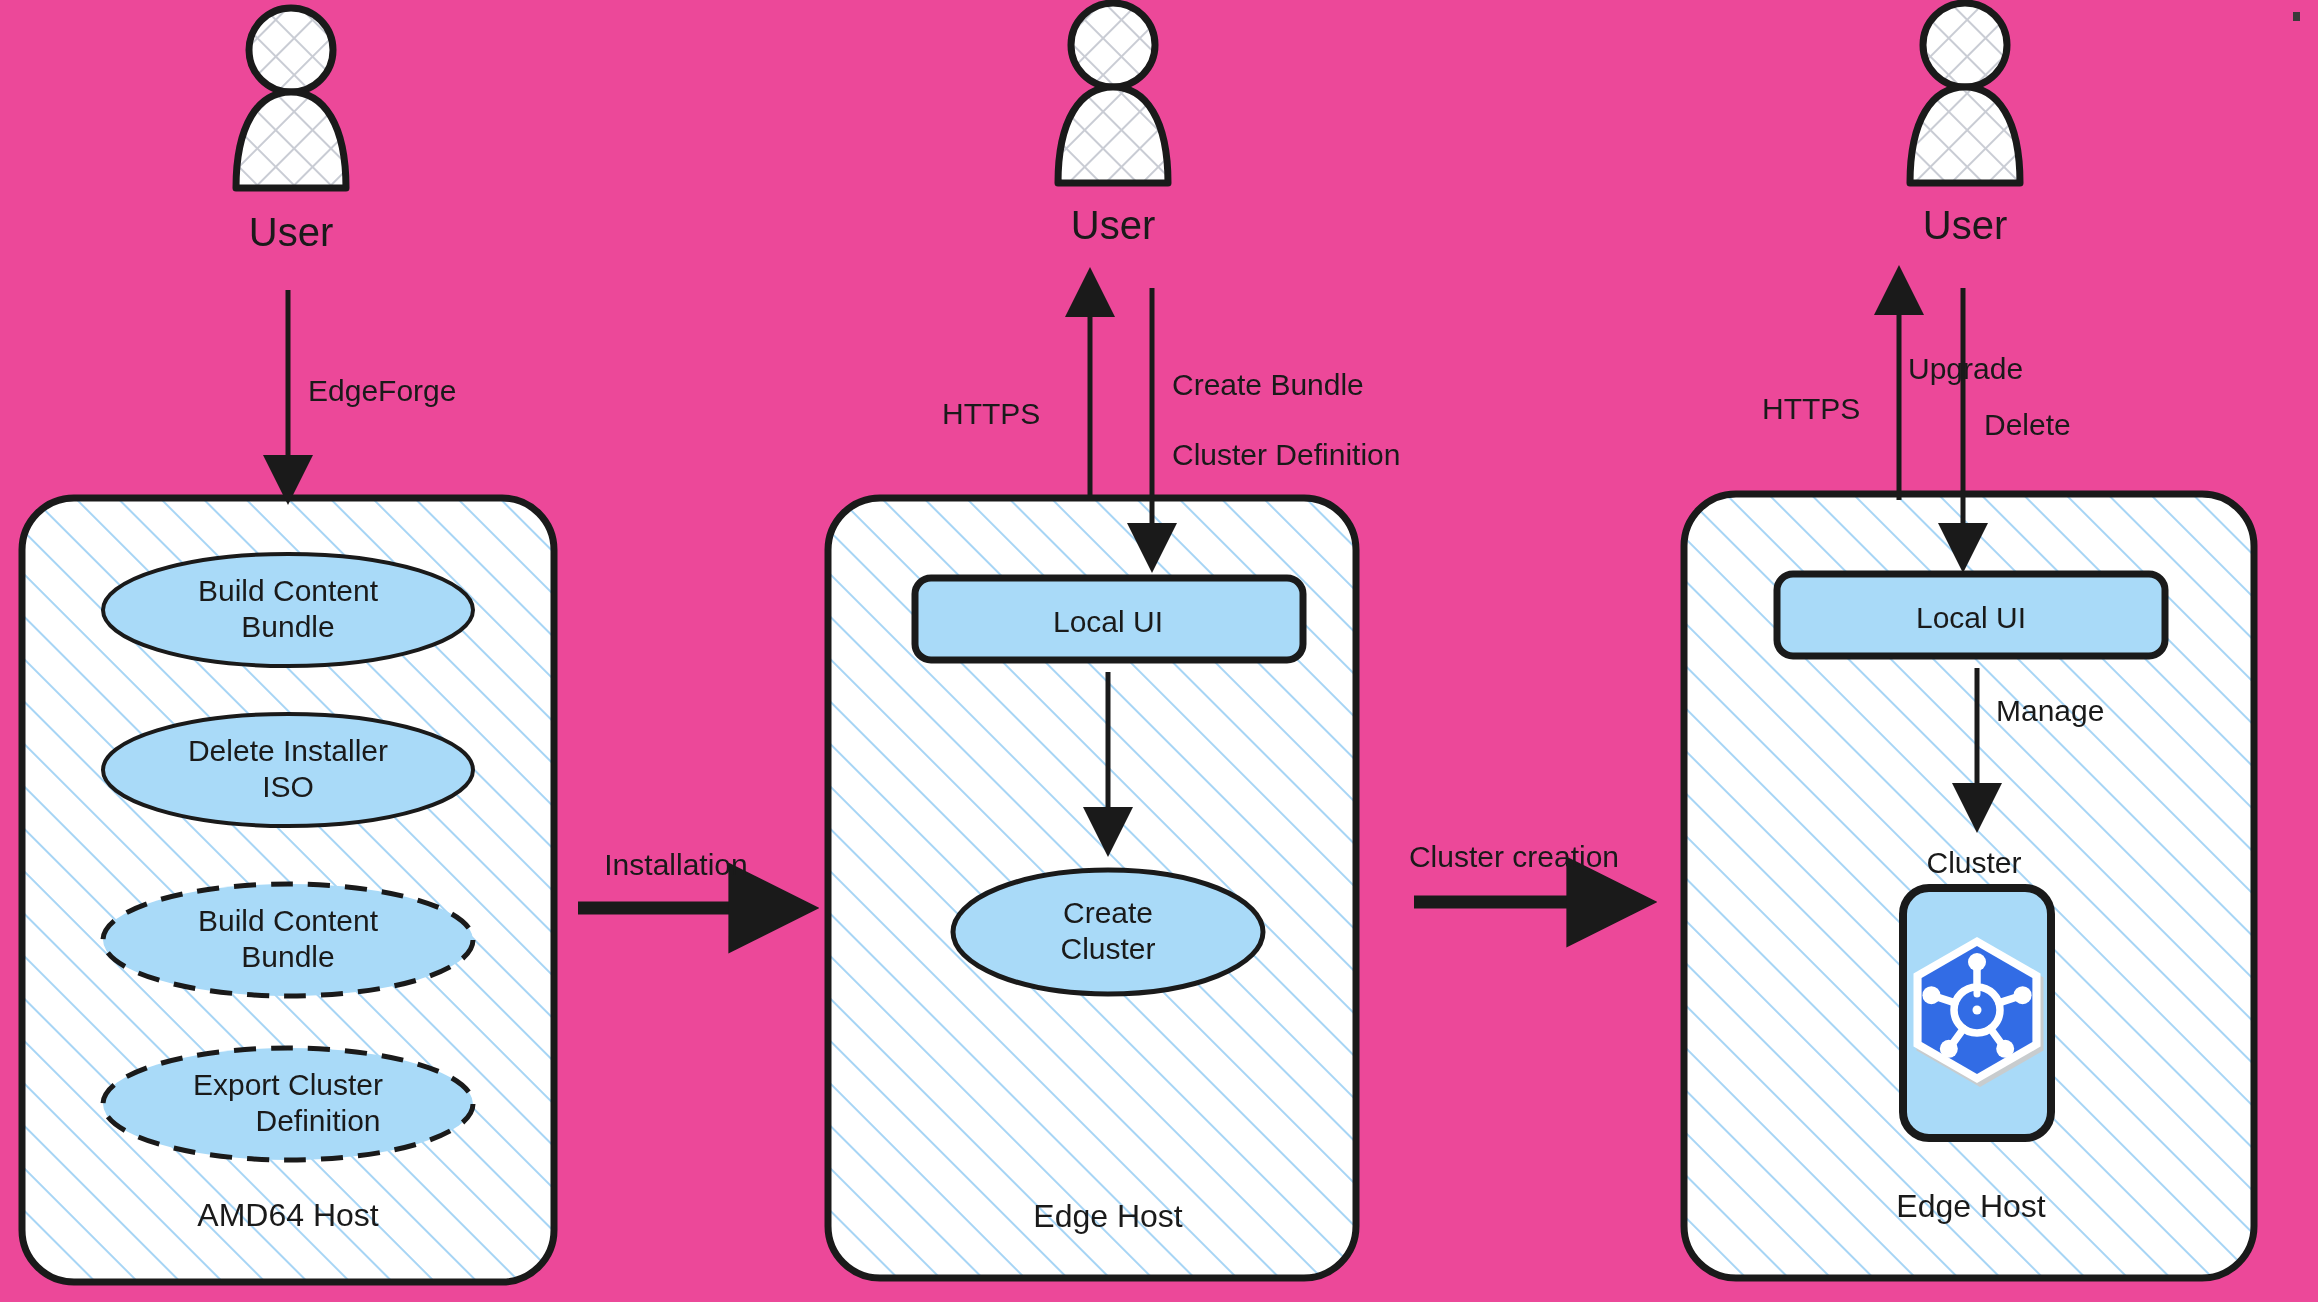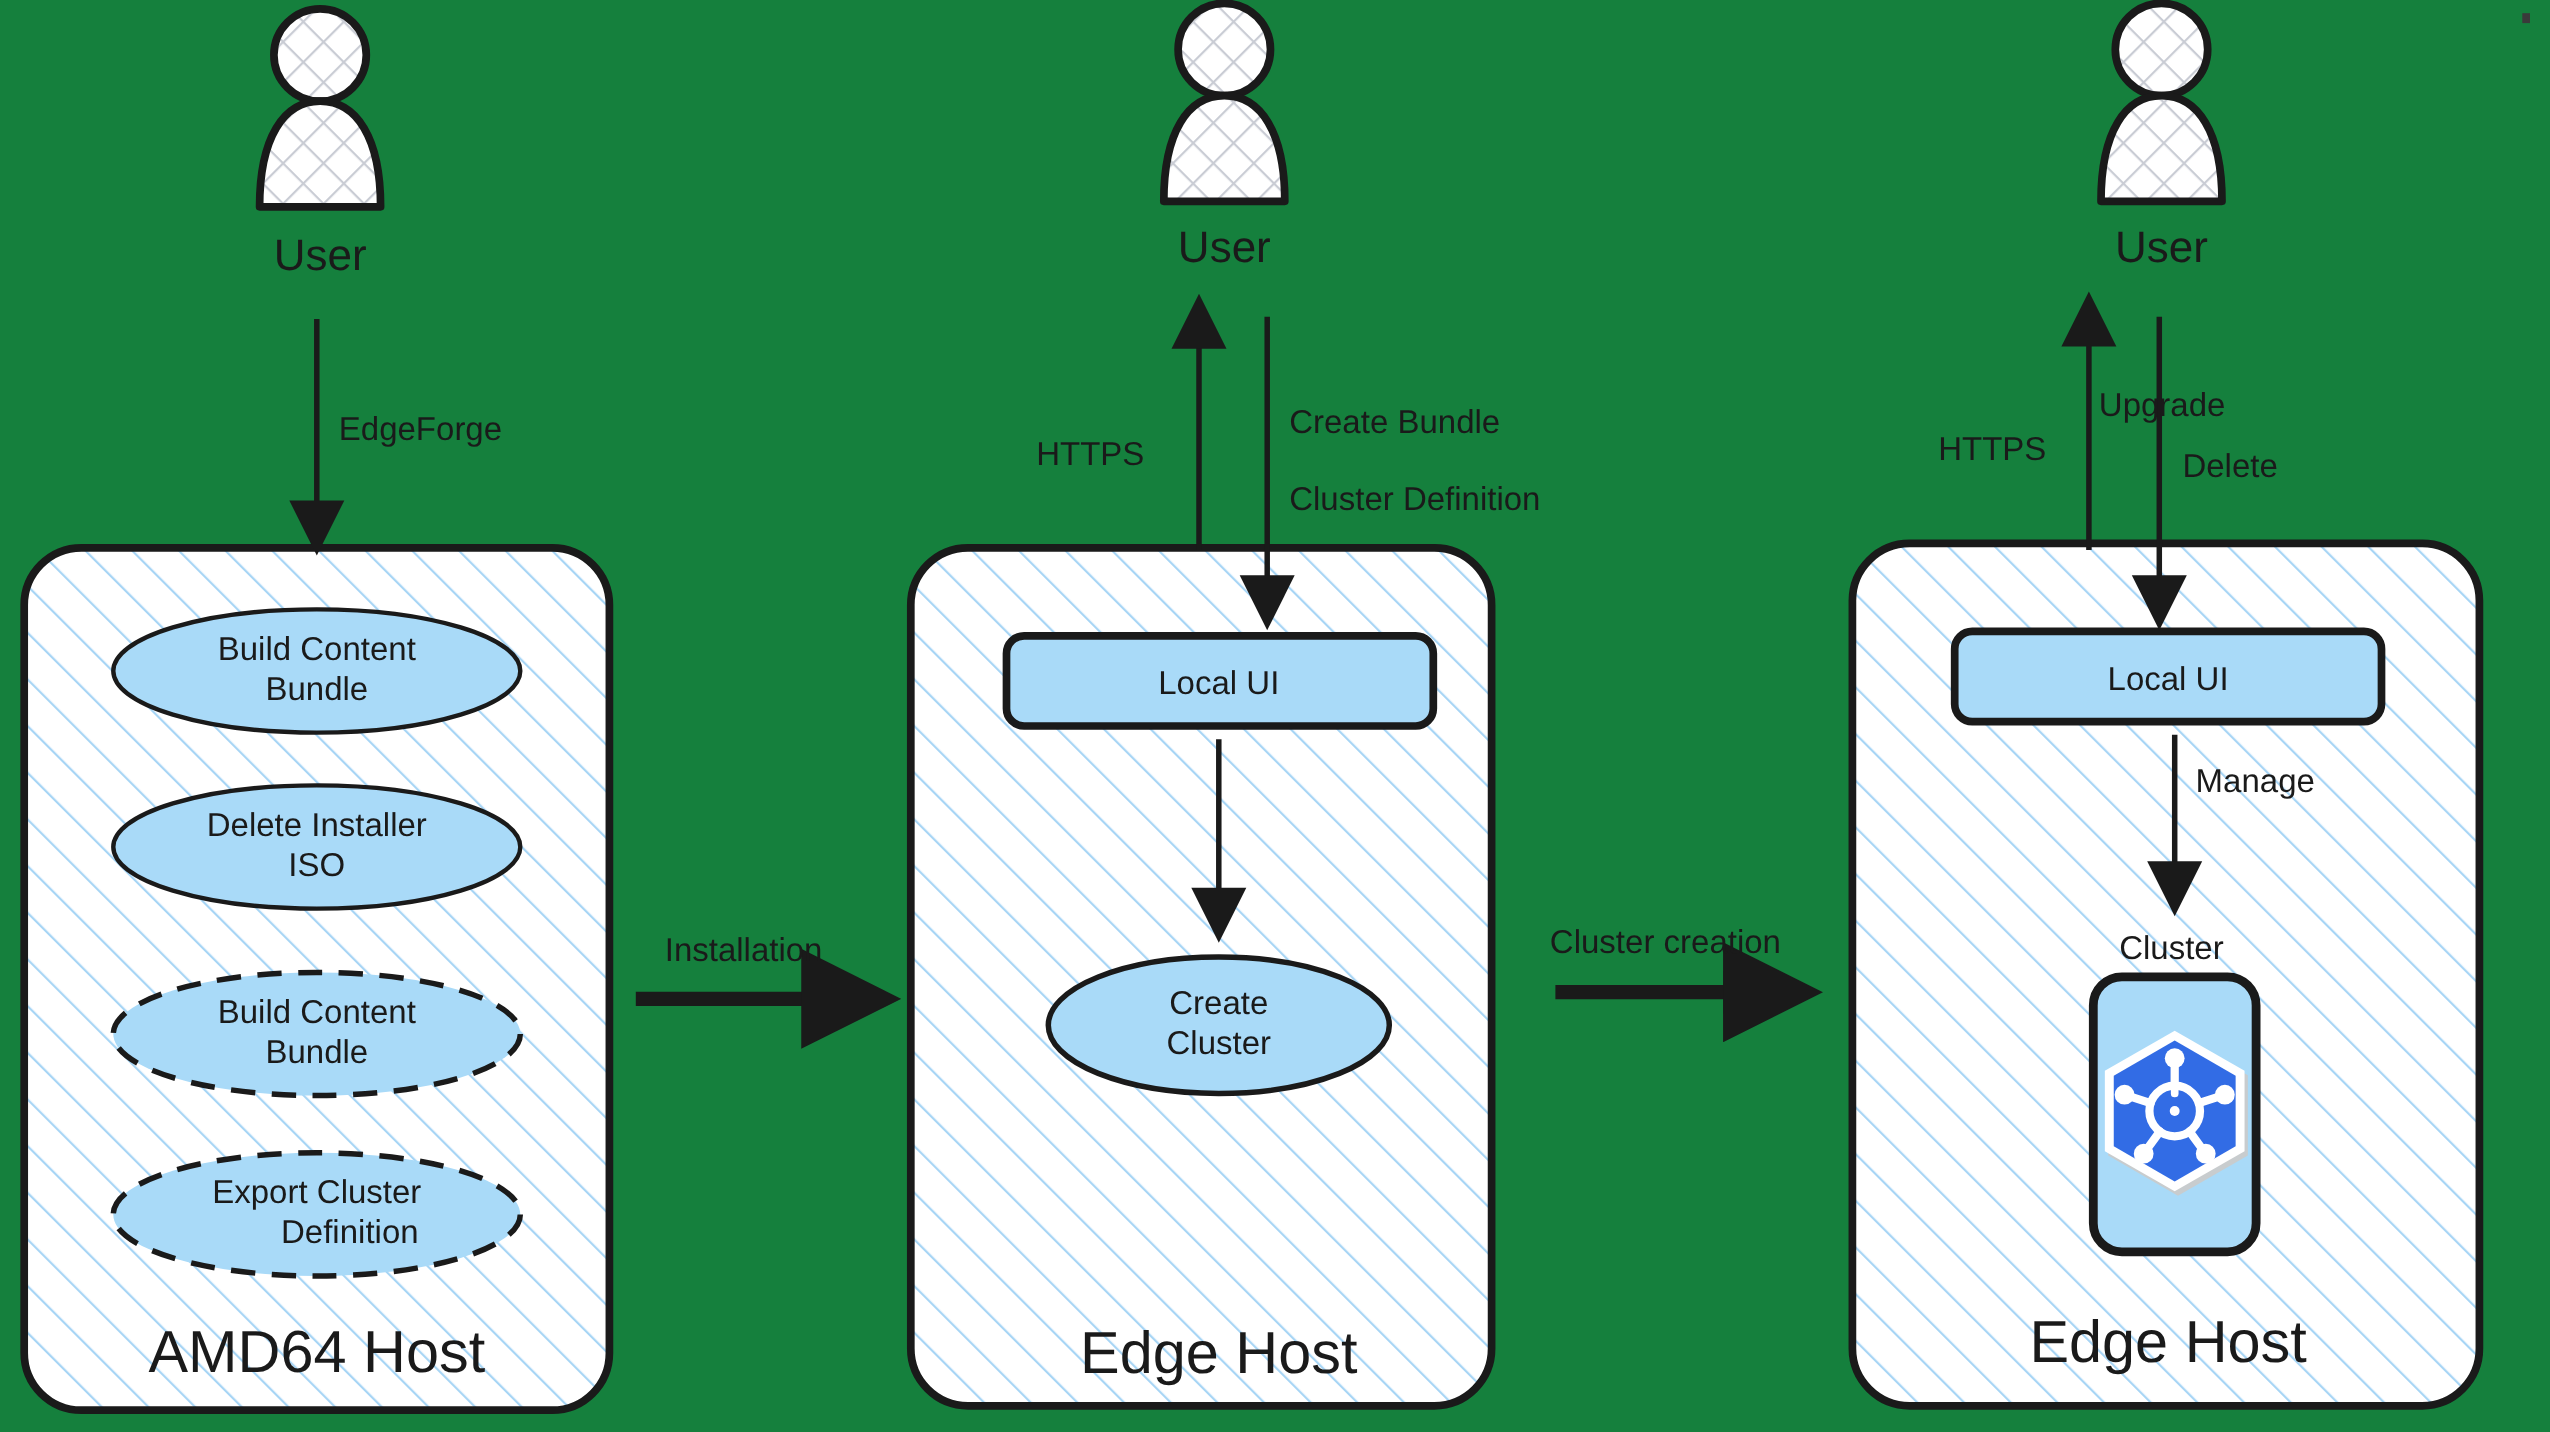--- a/index.html
+++ b/index.html
@@ -8,21 +8,21 @@
     background: #ffffff;
   }
   body {
     font-family: "Liberation Sans", sans-serif;
     color: #1a1a1a;
   }
   #canvas {
     position: relative;
     width: 2318px;
     height: 1302px;
-    background: #15803d;
+    background: #ec4899;
     overflow: hidden;
   }
   svg.layer {
     position: absolute;
     left: 0;
     top: 0;
     width: 2318px;
     height: 1302px;
   }
   .lbl {
@@ -34,21 +34,21 @@
     pointer-events: none;
   }
   .lbl.center {
     text-align: center;
     transform: translateX(-50%);
   }
   .lbl.left {
     text-align: left;
   }
   .t-actor   { font-size: 40px; }
-  .t-host    { font-size: 54px; }
+  .t-host    { font-size: 32px; }
   .t-edge    { font-size: 30px; }
   .t-node    { font-size: 30px; }
 </style>
 </head>
 <body>
 
 <div id="canvas">
 
   <svg class="layer" viewBox="0 0 2318 1302">
     <defs>

